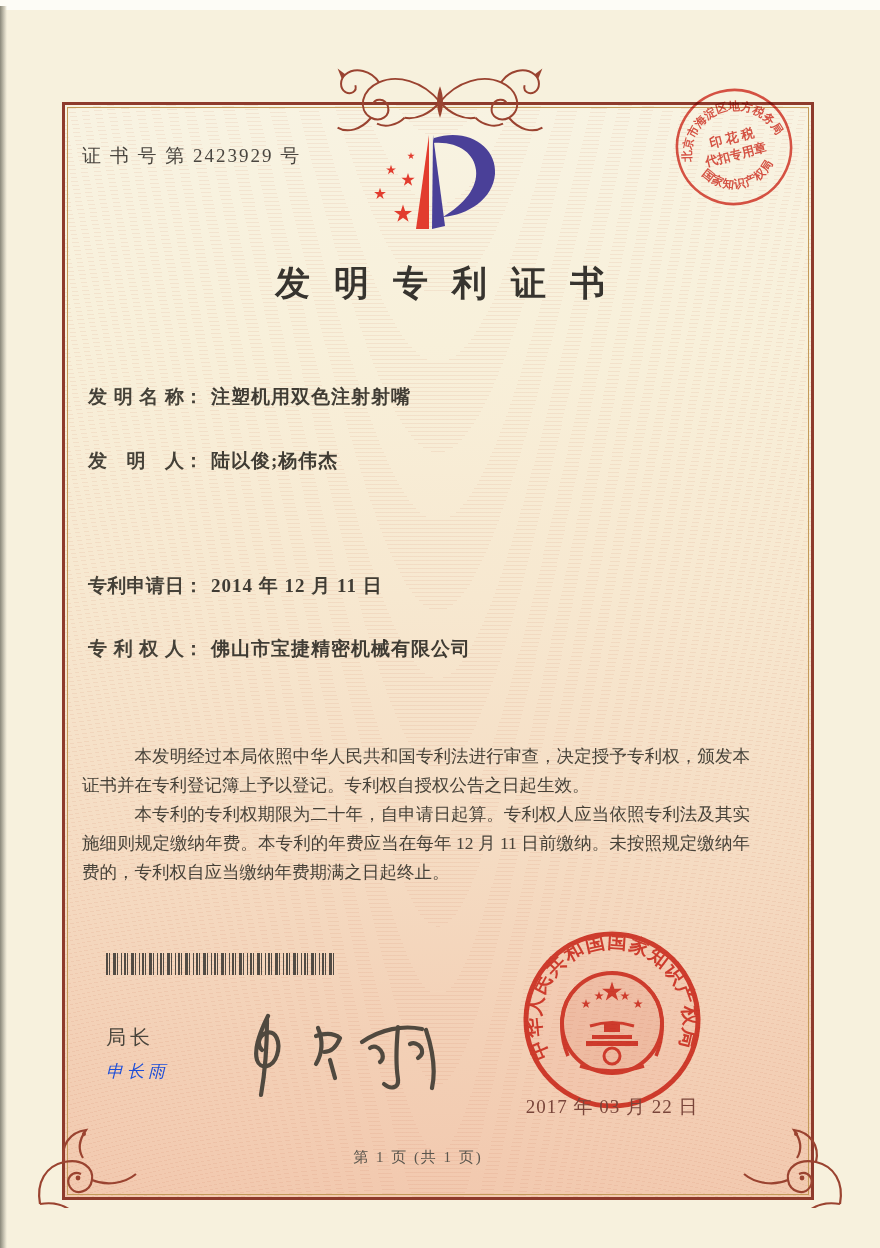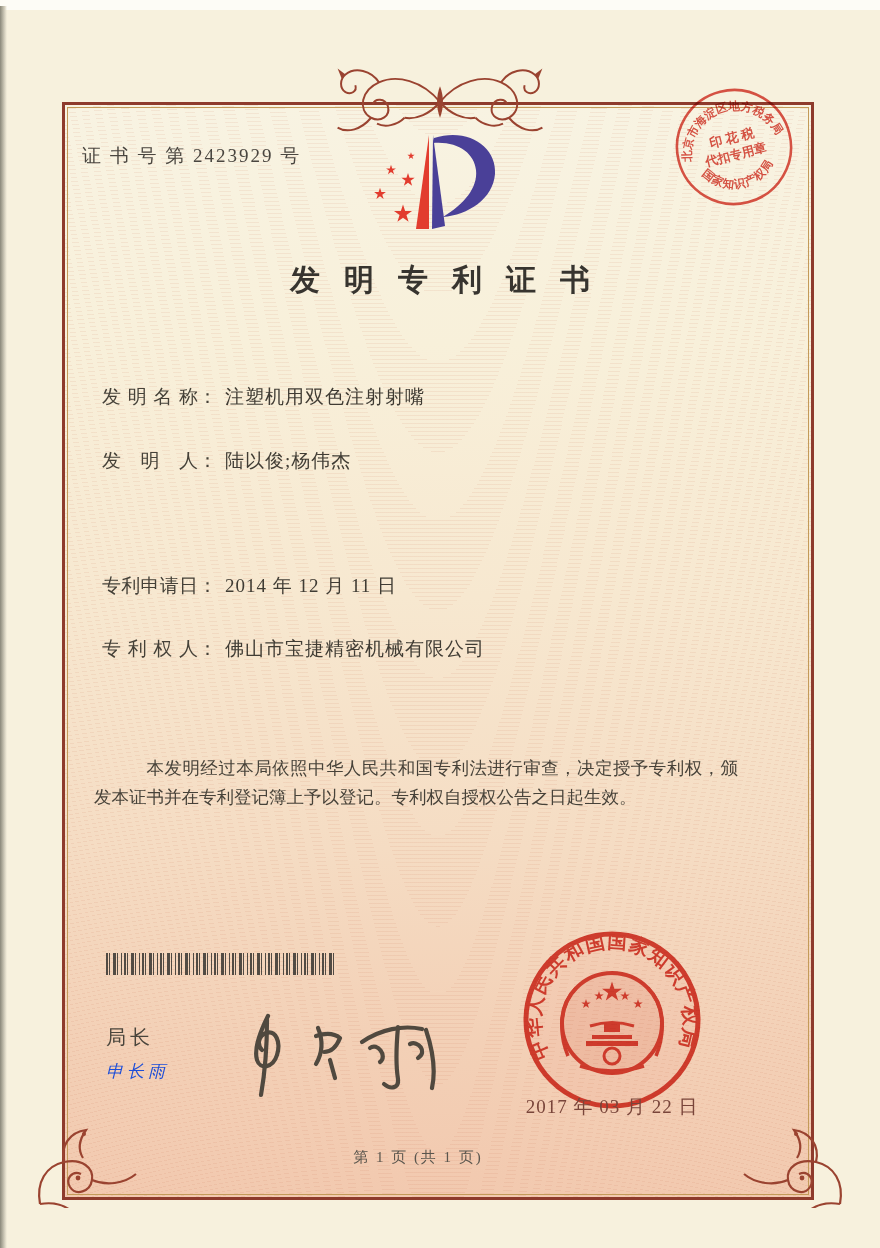--- a/index.html
+++ b/index.html
@@ -16,29 +16,29 @@
            linear-gradient(180deg,#f8f3e2 0%,#f8f0da 22%,#f7e8d0 45%,#f5dcc3 68%,#f3d0b6 86%,#f2c9af 100%);}
   .gold-line{position:absolute;inset:2px;border:1px solid #c39a58;}
   .ornament-top{position:absolute;left:312px;top:62px;width:256px;height:80px;}
   .corner{position:absolute;width:112px;height:84px;}
   .corner-left{left:32px;top:1124px;}
   .corner-right{left:736px;top:1124px;transform:scaleX(-1);}
   .cert-no{position:absolute;left:82px;top:143px;font-size:19px;letter-spacing:2px;color:#4a4640;}
   .logo{position:absolute;left:367px;top:126px;width:130px;height:110px;}
   .tax-stamp{position:absolute;left:669px;top:82px;width:130px;height:130px;
              transform:rotate(-14deg);opacity:.85;mix-blend-mode:multiply;}
-  .title{position:absolute;left:0;right:0;top:260px;margin:0;text-align:center;font-size:30px;
+  .title{position:absolute;left:0;right:0;top:260px;margin:0;text-align:center;font-size:35px;
          font-weight:600;letter-spacing:24px;text-indent:24px;color:#37342f;}
-  .field-row{position:absolute;left:102px;font-size:19px;white-space:nowrap;color:#454138;}
+  .field-row{position:absolute;left:88px;font-size:19px;white-space:nowrap;color:#454138;font-weight:bold;}
   .f-label{display:inline-block;width:96px;text-align:justify;text-align-last:justify;vertical-align:bottom;}
   .f-colon{margin-right:8px;}
   .f-value{letter-spacing:1px;color:#403c34;}
   .paras{position:absolute;left:82px;top:742px;width:668px;font-size:17.5px;line-height:1.66;
          text-align:justify;color:#474239;}
-  .paras p{margin:12px;text-indent:3em;}
+  .paras p{margin:0;text-indent:3em;}
   .barcode{position:absolute;left:106px;top:953px;width:228px;height:22px;opacity:.85;
     background:repeating-linear-gradient(90deg,
       #35332f 0 2px,transparent 2px 3px,#35332f 3px 4px,transparent 4px 7px,
       #35332f 7px 10px,transparent 10px 11px,#35332f 11px 12px,transparent 12px 15px,
       #35332f 15px 16px,transparent 16px 18px);}
   .sig-role{position:absolute;left:106px;top:1024px;font-size:20px;letter-spacing:4px;color:#4a453c;}
   .sig-name{position:absolute;left:106px;top:1060px;font-size:17px;letter-spacing:4px;color:#1d4ed8;font-style:italic;}
   .sig-script{position:absolute;left:235px;top:998px;width:215px;height:105px;}
   .main-seal{position:absolute;left:520px;top:928px;width:184px;height:184px;
              opacity:.92;mix-blend-mode:multiply;}
@@ -153,20 +153,21 @@
   </div>
   <div class="field-row" style="top:573px">
     <span class="f-label">专利申请日</span><span class="f-colon">：</span><span class="f-value">2014 年 12 月 11 日</span>
   </div>
   <div class="field-row" style="top:636px">
     <span class="f-label">专利权人</span><span class="f-colon">：</span><span class="f-value">佛山市宝捷精密机械有限公司</span>
   </div>
 
   <div class="paras">
     <p>本发明经过本局依照中华人民共和国专利法进行审查，决定授予专利权，颁发本证书并在专利登记簿上予以登记。专利权自授权公告之日起生效。</p>
+    <p>本专利的专利权期限为二十年，自申请日起算。专利权人应当依照专利法及其实施细则规定缴纳年费。本专利的年费应当在每年 12 月 11 日前缴纳。未按照规定缴纳年费的，专利权自应当缴纳年费期满之日起终止。</p>
   </div>
 
   <div class="barcode"></div>
 
   <div class="sig-role">局长</div>
   <div class="sig-name">申长雨</div>
 
   <svg class="sig-script" viewBox="0 0 215 105">
     <g stroke="#3f3b33" stroke-width="4.2" fill="none" stroke-linecap="round" stroke-linejoin="round" opacity="0.9">
       <path d="M33,18 C25,34 19,52 22,62 C25,72 38,70 42,57 C46,44 41,32 31,35 C23,38 22,47 27,52"></path>

